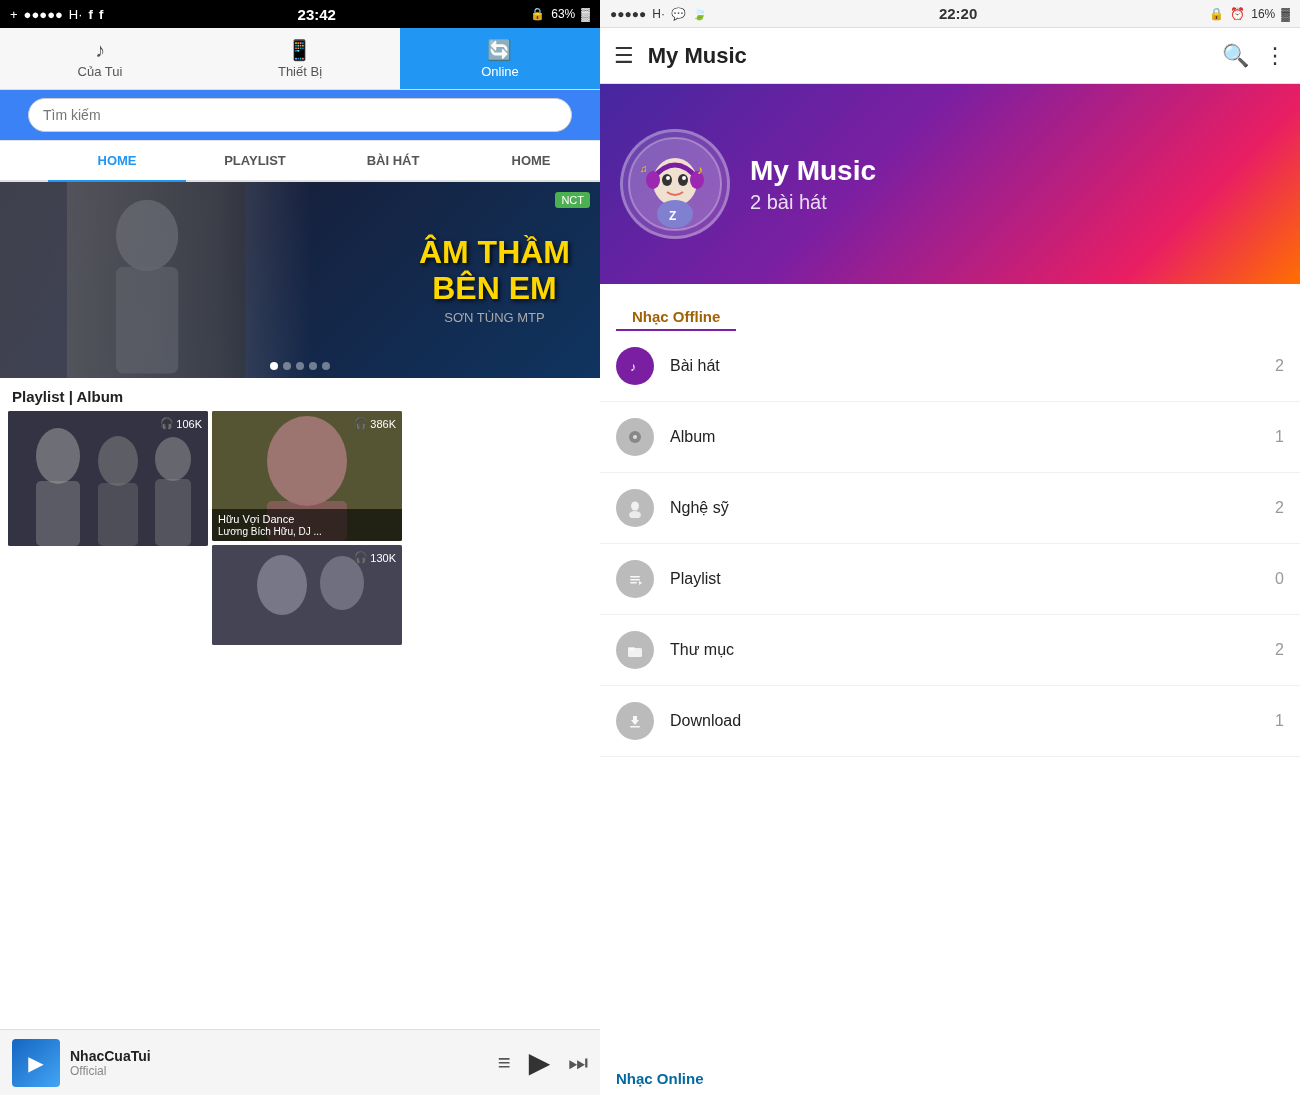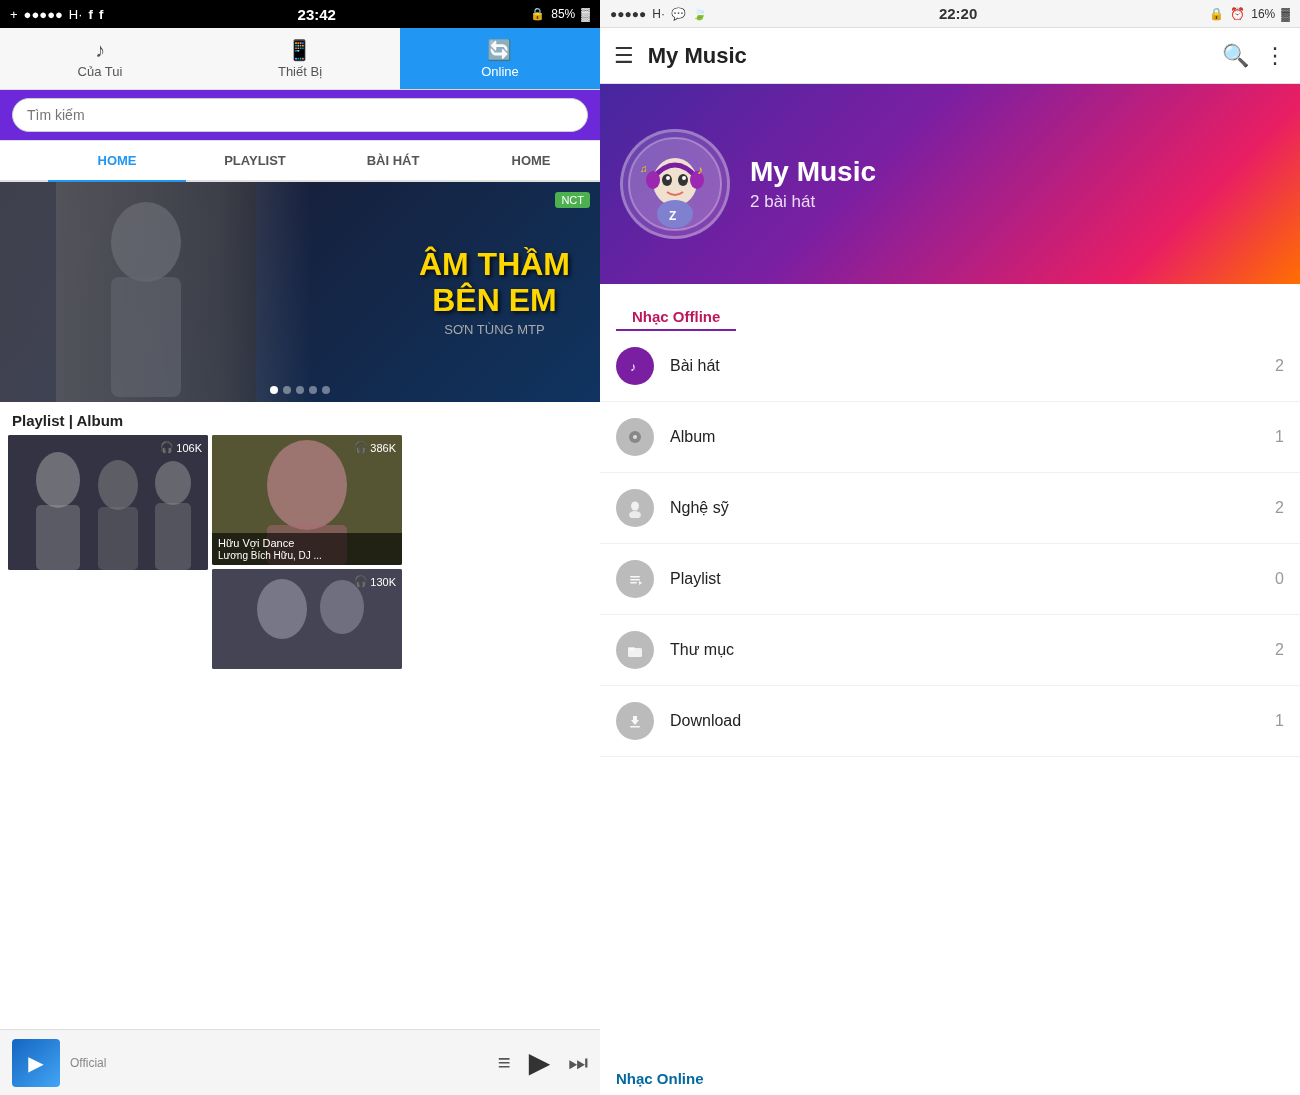--- a/index.html
+++ b/index.html
@@ -51,22 +51,22 @@
       color: #555;
       cursor: pointer;
     }
     .tab-item.active {
       background: #2196F3;
       color: #fff;
     }
     .tab-icon { font-size: 20px; margin-bottom: 2px; }
 
     .search-bar {
-      padding: 8px 12px;
-      background: #6d28d9;
+      padding: 8px 28px;
+      background: #3b82f6;
       border-bottom: 1px solid #e0e0e0;
     }
     .search-input {
       width: 100%;
       padding: 8px 14px;
       border: 1px solid #ccc;
       border-radius: 20px;
       font-size: 14px;
       background: #fff;
       outline: none;
@@ -96,21 +96,21 @@
       content: '';
       position: absolute;
       bottom: -2px;
       left: 0; right: 0;
       height: 2px;
       background: #2196F3;
     }
 
     .banner-section {
       width: 100%;
-      height: 220px;
+      height: 196px;
       background: linear-gradient(135deg, #1a1a2e 0%, #16213e 40%, #0f3460 100%);
       position: relative;
       overflow: hidden;
       display: flex;
       align-items: center;
       justify-content: center;
     }
     .banner-text-area {
       position: absolute;
       right: 30px;
@@ -294,27 +294,27 @@
       background: rgba(255,255,255,0.15);
       display: flex;
       align-items: center;
       justify-content: center;
       font-size: 60px;
       flex-shrink: 0;
       border: 3px solid rgba(255,255,255,0.3);
     }
     .hero-info { color: #fff; }
     .hero-name { font-size: 28px; font-weight: bold; }
-    .hero-count { font-size: 17px; opacity: 0.85; margin-top: 4px; }
+    .hero-count { font-size: 20px; opacity: 0.85; margin-top: 4px; }
 
     .section-label {
       padding: 12px 16px 4px;
       font-size: 15px;
       font-weight: 600;
-      color: #be185d;
+      color: #a16207;
       border-bottom: 2px solid #7B1FA2;
       display: inline-block;
     }
 
     .menu-list { flex: 1; overflow-y: auto; }
     .menu-item {
       display: flex;
       align-items: center;
       padding: 16px 16px;
       border-bottom: 1px solid #f0f0f0;
@@ -358,21 +358,21 @@
     <div class="status-left-icons">
       <span>+</span>
       <span>●●●●●</span>
       <span>H·</span>
       <span style="font-weight:bold;">f</span>
       <span style="font-weight:bold;">f</span>
     </div>
     <span style="font-size:15px;font-weight:bold;">23:42</span>
     <div class="status-right-left">
       <span>🔒</span>
-      <span>85%</span>
+      <span>63%</span>
       <span>▓</span>
     </div>
   </div>
 
   <div class="tabs-nav">
     <div class="tab-item">
       <span class="tab-icon">♪</span>
       <span>Của Tui</span>
     </div>
     <div class="tab-item">
@@ -480,20 +480,21 @@
         <div class="playlist-count">
           🎧 <span>130K</span>
         </div>
       </div>
     </div>
   </div>
 
   <div class="bottom-player" style="margin-top:auto;">
     <div class="player-thumb">▶</div>
     <div class="player-info">
+      <div class="player-title">NhacCuaTui</div>
       <div class="player-sub">Official</div>
     </div>
     <div class="player-controls">
       <span class="player-btn">≡</span>
       <span class="player-btn play">▶</span>
       <span class="player-btn">⏭</span>
     </div>
   </div>
 
 </div>

